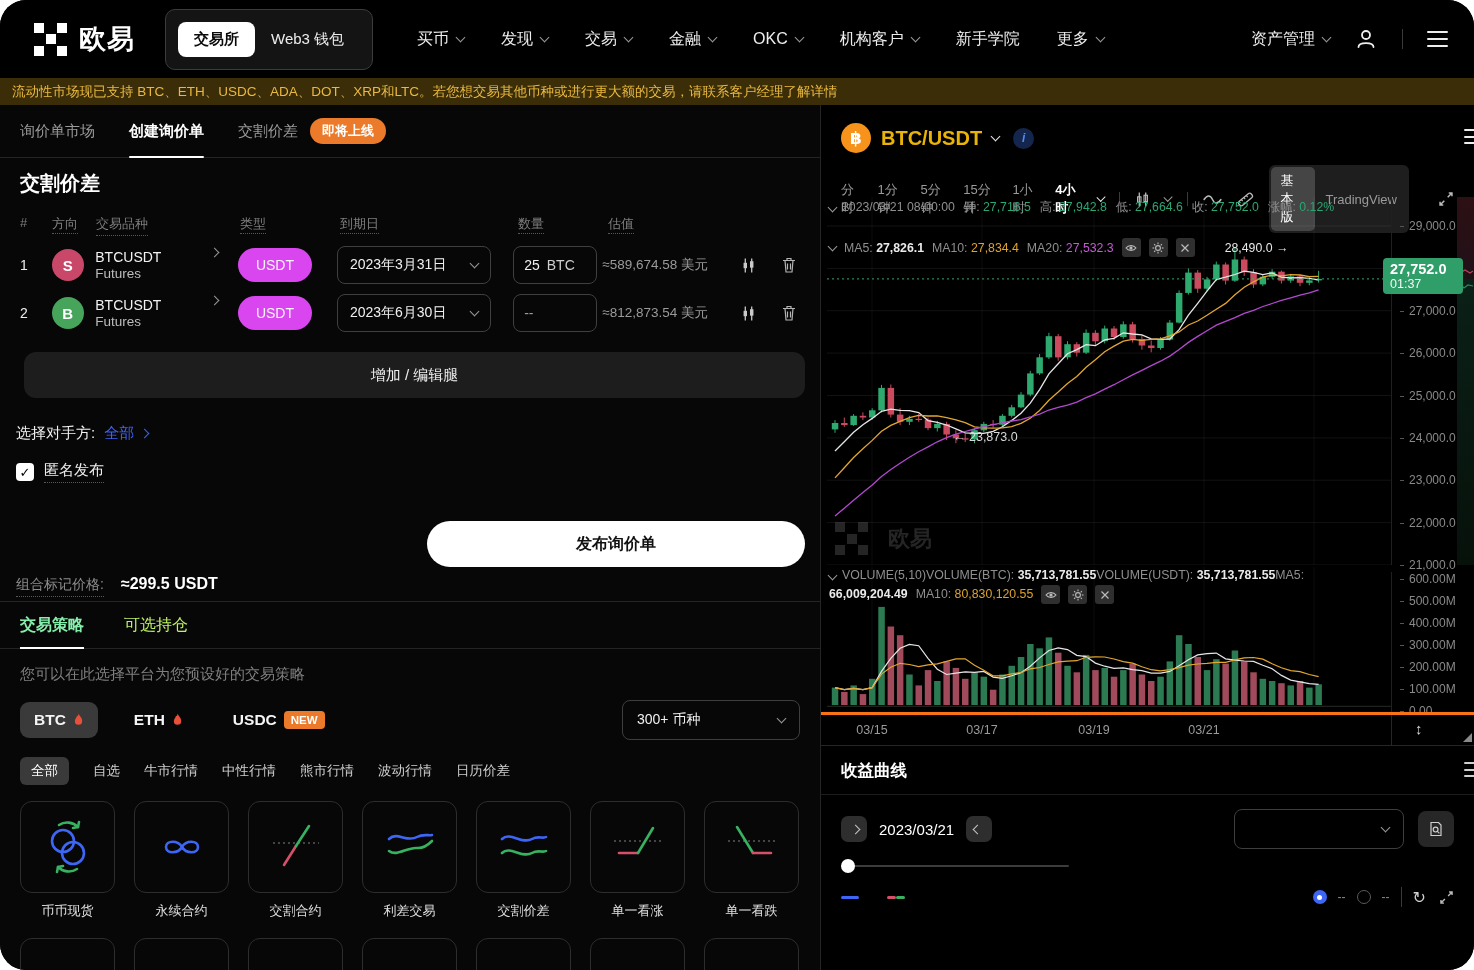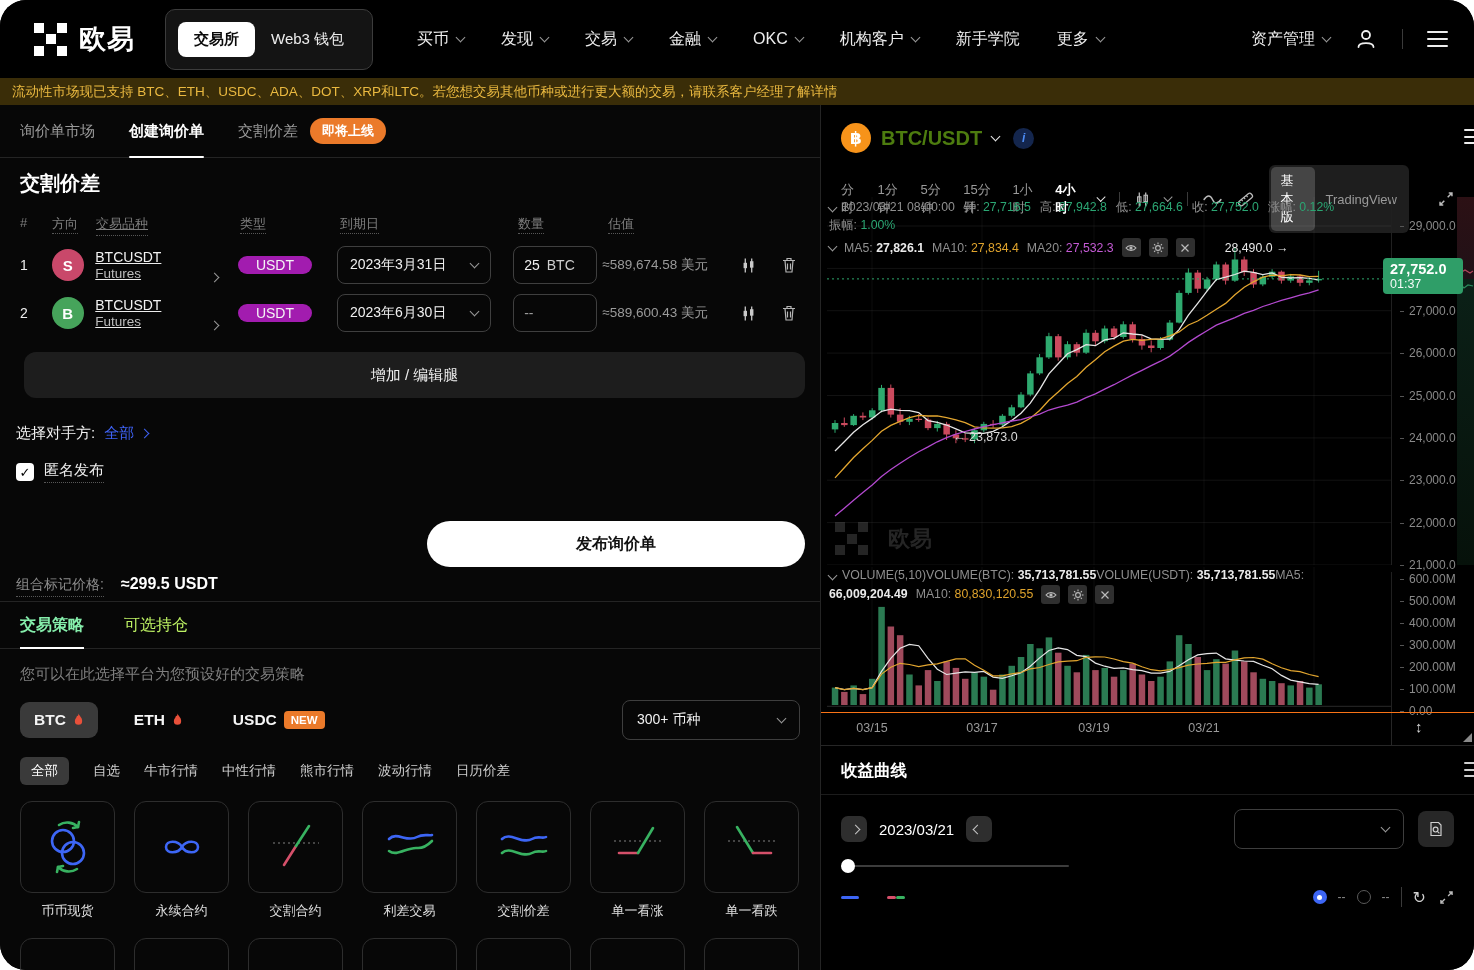--- a/index.html
+++ b/index.html
@@ -36,30 +36,30 @@
   
   .rfq-tabs { height:53px; display:flex; align-items:center; padding:0 20px; gap:34px; border-bottom:1px solid #242424; }
   .rfq-tab { font-size:15px; color:#9a9a9a; position:relative; height:100%; display:flex; align-items:center; gap:12px; }
   .rfq-tab.active { color:#fff; font-weight:700; }
   .rfq-tab.active::after { content:''; position:absolute; bottom:-1px; left:0; right:0; height:2.5px; background:#fff; border-radius:2px; }
   .badge-orange { background:#eb7a2a; color:#fff; font-size:13px; font-weight:700; padding:4px 12px; border-radius:15px; }
   .sec-title { font-size:20px; font-weight:700; color:#fff; padding:12px 20px 0; }
   .tbl { padding:0 20px; }
   .t-head { display:flex; color:#7e7e7e; font-size:13px; margin-top:18px; }
   .t-row { display:flex; align-items:center; margin-top:10px; font-size:14px; }
-  .c-idx{width:32px;} .c-side{width:44px;} .c-inst{width:144px; display:flex; align-items:flex-end;text-decoration:underline;}
+  .c-idx{width:32px;} .c-side{width:44px;} .c-inst{width:144px; display:flex; align-items:flex-start;}
   .c-type{width:100px;} .c-exp{width:178px;} .c-qty{width:90px;} .c-val{width:140px;}
   .c-ic{flex:1; display:flex; justify-content:flex-end; align-items:center; gap:26px; padding-right:4px;}
   .dotted { border-bottom:1px dotted #575757; padding-bottom:2px; }
   .avatar { width:32px; height:32px; border-radius:50%; display:flex; align-items:center; justify-content:center; color:#fff; font-weight:700; font-size:15px; }
   .av-s { background:#c9486a; } .av-b { background:#46a45b; }
   .inst-lines div:first-child { color:#f2f2f2; }
   .inst-lines div:last-child { color:#bdbdbd; font-size:13.5px; margin-top:1px; }
   .inst-chev { margin-left:auto; margin-right:20px; }
-  .pill { display:inline-flex; align-items:center; justify-content:center; background:#a21caf; border-radius:17px; height:18px; padding:0 18px; color:#f5f5f5; font-size:14px; }
+  .pill { display:inline-flex; align-items:center; justify-content:center; background:#d946ef; border-radius:17px; height:34px; padding:0 18px; color:#f5f5f5; font-size:14px; }
   .selbox { display:flex; align-items:center; justify-content:space-between; border:1px solid #3f3f3f; border-radius:8px; height:38px; padding:0 12px; width:154px; color:#f0f0f0; font-size:14px; }
   .inbox { display:flex; align-items:center; border:1px solid #3f3f3f; border-radius:8px; height:38px; padding:0 10px; width:84px; color:#f0f0f0; font-size:14px; gap:7px; }
   .inbox .unit { color:#cfcfcf; }
   .muted { color:#9a9a9a; }
   .val-txt { color:#9a9a9a; font-size:13.5px; }
   .icon-btn { display:inline-flex; align-items:center; }
   .addleg { margin:20px 15px 0 24px; height:46px; background:#1d1d1d; border-radius:12px; display:flex; align-items:center; justify-content:center; font-size:15px; color:#f0f0f0; width:calc(100% - 39px); border:none; }
   .cp-row { margin:26px 0 0 16px; font-size:15px; display:flex; align-items:center; gap:9px; }
   .cp-row .lbl { color:#f0f0f0; }
   .cp-row .lnk { color:#3f63f6; display:flex; align-items:center; gap:7px; }
@@ -87,21 +87,21 @@
   .chips { margin:17px 20px 0; display:flex; align-items:center; gap:24px; font-size:13.5px; color:#cfcfcf; }
   .chip.active { background:#3a3a3a; padding:5px 11px; border-radius:6px; color:#fff; }
   .cards { margin:16px 20px 0; display:grid; grid-template-columns:repeat(7,95px); gap:19px; }
   .card-cell { text-align:center; }
   .card { height:92px; border:1px solid #2d2d2d; border-radius:12px; display:flex; align-items:center; justify-content:center; }
   .card-label { margin-top:9px; font-size:13px; color:#e0e0e0; }
 
   
   .ch-head { display:flex; align-items:center; padding:18px 20px 0; gap:10px; position:relative; }
   .btc-coin { width:30px; height:30px; border-radius:50%; background:#f7931a; color:#fff; font-weight:700; font-size:17px; display:flex; align-items:center; justify-content:center; }
-  .sym { font-size:20px; font-weight:700; color:#4d7c0f; }
+  .sym { font-size:20px; font-weight:700; color:#eab308; }
   .info-i { width:21px; height:21px; border-radius:50%; background:#14264d; color:#4d8df5; font-size:12px; font-style:italic; font-weight:700; display:flex; align-items:center; justify-content:center; margin-left:4px; }
   .head-burger { position:absolute; right:-6px; top:24px; }
   .head-burger i { width:16px; height:2px; }
   .ch-toolbar { display:flex; align-items:center; padding:12px 20px 0; gap:15px; font-size:13px; color:#9a9a9a; }
   .tf { display:flex; align-items:center; gap:14px; }
   .tf span.on { color:#fff; font-weight:700; }
   .tsep { width:1px; height:14px; background:#3a3a3a; }
   .mode-tabs { margin-left:auto; display:flex; background:#1e1e1e; border-radius:6px; padding:2px; align-items:center; }
   .mode-tab { padding:5px 10px; font-size:13px; color:#9a9a9a; border-radius:5px; }
   .mode-tab.on { background:#454545; color:#fff; }
@@ -128,21 +128,21 @@
   .mini-btn { width:19px; height:19px; background:#2f2f2f; border-radius:3px; display:inline-flex; align-items:center; justify-content:center; }
   .hi-marker { color:#e8e8e8; margin-left:22px; }
   .lo-marker { position:absolute; left:132px; top:238px; font-size:12.5px; color:#d8d8d8; z-index:5; }
   .watermark { position:absolute; left:14px; top:330px; display:flex; align-items:center; gap:8px; opacity:.35; z-index:2; }
   .watermark .okx-logo i.f { background:#6a6a6a; }
   .watermark span { font-size:22px; font-weight:700; color:#6a6a6a; }
   .vol-info { position:absolute; left:8px; top:374px; font-size:12.3px; line-height:19px; color:#8f8f8f; z-index:5; white-space:nowrap; }
   .vol-info .w { color:#eaeaea; font-weight:700; }
   .vol-info .o { color:#dfa32c; }
   .vol-line2 { display:flex; align-items:center; gap:8px; }
-  .xaxis { position:absolute; left:0; top:520px; width:654px; height:33px; border-top:1px solid #f97316; }
+  .xaxis { position:absolute; left:0; top:520px; width:654px; height:33px; border-top:3px solid #f97316; }
   .xl { position:absolute; top:8px; transform:translateX(-50%); font-size:12.5px; color:#9a9a9a; }
   .xaxis-div { position:absolute; left:570px; top:0; height:100%; border-left:1px solid #262626; }
   .updown { position:absolute; left:594px; top:5px; font-size:15px; color:#cfcfcf; }
   .corner-tri { position:absolute; right:3px; bottom:3px; width:0; height:0; border-left:9px solid transparent; border-bottom:9px solid #8a8a8a; }
 
   
   .profit { position:absolute; left:0; top:640px; right:0; bottom:0; border-top:1px solid #262626; }
   .profit-head { position:relative; padding:14px 20px 12px; border-bottom:1px solid #1c1c1c; }
   .profit-title { font-size:16.5px; font-weight:700; color:#fff; }
   .profit-burger { position:absolute; right:-4px; top:16px; }
@@ -340,21 +340,21 @@
               <span class="selbox">
                 <span>2023年6月30日</span>
                 <i class="cv"></i>
               </span>
             </span>
           <span class="c-qty">
               <span class="inbox">
                 <span class="muted">--</span>
               </span>
             </span>
-          <span class="c-val"><span class="val-txt">≈589,600.43 美元</span></span>
+          <span class="c-val"><span class="val-txt">≈812,873.54 美元</span></span>
           <span class="c-ic">
             <span class="icon-btn">
                 <svg class="ic" width="15" height="15" viewBox="0 0 14 14">
                   <g stroke="#c9c9c9" stroke-width="1.2" fill="none">
                     <line x1="4" y1="0.5" x2="4" y2="13.5"></line>
                     <line x1="10" y1="0.5" x2="10" y2="13.5"></line>
                   </g>
                   <rect x="2.4" y="4.5" width="3.2" height="5" fill="#c9c9c9"></rect>
                   <rect x="8.4" y="3" width="3.2" height="6" fill="#c9c9c9"></rect>
                 </svg>
@@ -748,21 +748,20 @@
             </svg>
         </div>
 
         <div class="cur-label">
           <div class="p">27,752.0</div>
           <div class="t">01:37</div>
         </div>
 
         <div class="ohlc">
           <div><i class="cv" style="margin-right:6px"></i><span>2023/03/21 08:00:00</span><span class="sp">开:</span> <span class="g">27,716.5</span><span class="sp">高:</span> <span class="g">27,942.8</span><span class="sp">低:</span> <span class="g">27,664.6</span><span class="sp">收:</span> <span class="g">27,752.0</span><span class="sp">涨幅:</span> <span class="g">0.12%</span></div>
-          <div><span>振幅:</span> <span class="g">1.00%</span></div>
         </div>
 
         <div class="ma-row">
           <i class="cv"></i>
           <span><span>MA5:</span> <span class="ma5v">27,826.1</span></span>
           <span><span>MA10:</span> <span class="ma10v">27,834.4</span></span>
           <span><span>MA20:</span> <span class="ma20v">27,532.3</span></span>
           <span class="mini-btn">
               <svg class="ic" width="12" height="12" viewBox="0 0 12 12">
                 <path d="M1 6 C3.2 2.8 8.8 2.8 11 6 C8.8 9.2 3.2 9.2 1 6Z" fill="none" stroke="#bbb" stroke-width="1.1"></path>

